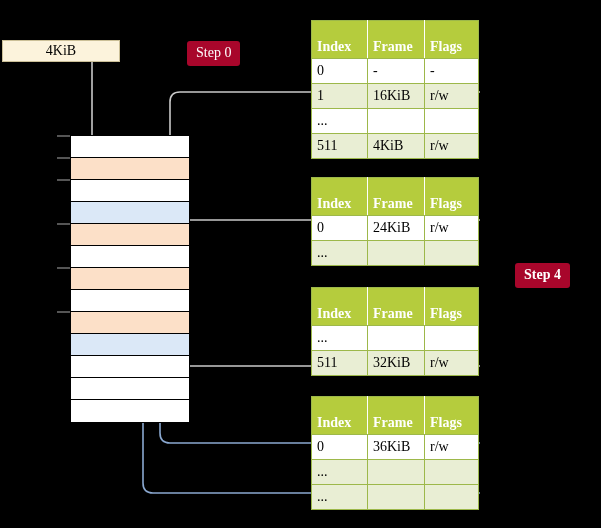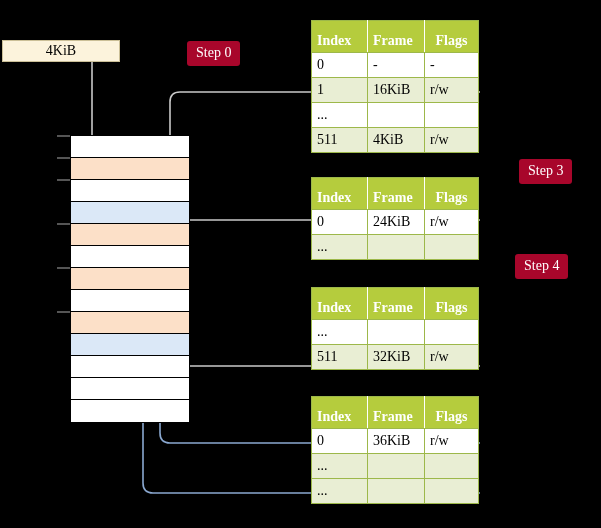--- a/index.html
+++ b/index.html
@@ -46,27 +46,27 @@
     font-family: "Liberation Serif", serif;
     font-size: 14px;
     table-layout: fixed;
     border: 1px solid #9db84a;
   }
   .ptable th {
     background: #b5cc3d;
     color: #ffffff;
     font-weight: bold;
     text-align: left;
-    padding: 12px 5px 3px 5px;
+    padding: 18px 5px 3px 5px;
     height: 22px;
     border-right: 1px solid #ffffff;
     border-bottom: 1px solid #9db84a;
     font-size: 14px;
   }
-  .ptable th:last-child { border-right: none; text-align: center; }
+  .ptable th:last-child { border-right: none; }
   .ptable td {
     padding: 2px 5px 3px 5px;
     height: 25px;
     border: 1px solid #9db84a;
     color: #000;
     vertical-align: middle;
     overflow: hidden;
     white-space: nowrap;
   }
   .ptable tr.alt td { background: #e9eed4; }
@@ -155,24 +155,21 @@
       <div class="mrow orange" style="height: 22px;"></div>
       <div class="mrow blue" style="height: 22px;"></div>
       <div class="mrow " style="height: 22px;"></div>
       <div class="mrow " style="height: 22px;"></div>
       <div class="mrow  last" style="height: 22px;"></div>
     </div>
 
   <div class="step-badge" style="left:187px; top:41px;">
     <span>Step 0</span>
   </div>
-  <div class="step-badge" style="left:519px; top:159px;">
-    <span>Step 3</span>
-  </div>
-  <div class="step-badge" style="left:515px; top:254px;">
+  <div class="step-badge" style="left:515px; top:263px;font-weight:bold;">
     <span>Step 4</span>
   </div>
 
   <div id="tables-host">
       <table class="ptable" style="left: 311px; top: 20px;">
         <thead>
           <tr>
             <th class="col-index">Index</th>
             <th class="col-frame">Frame</th>
             <th class="col-flags">Flags</th>

